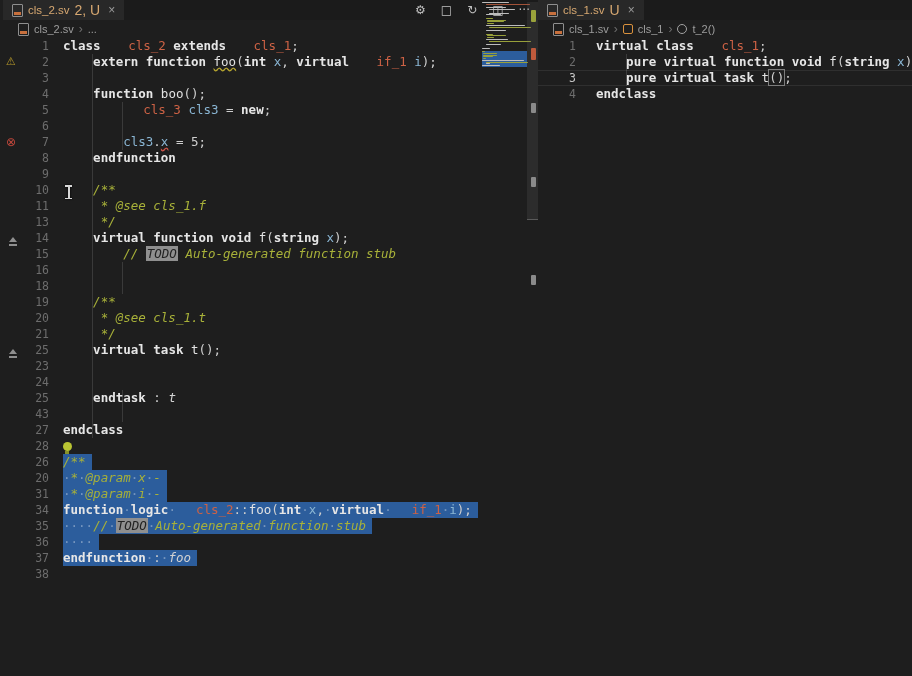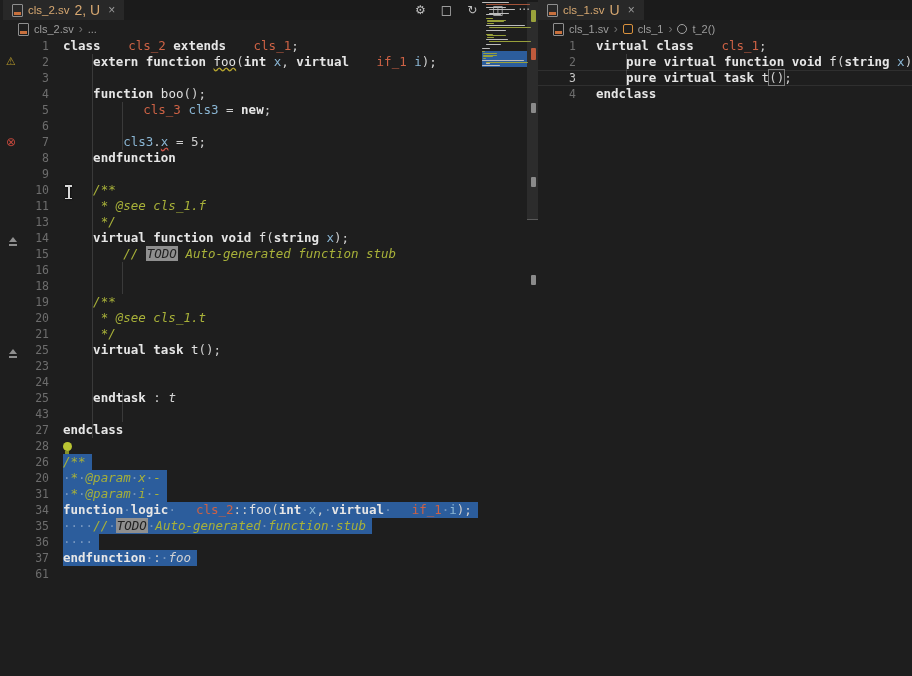--- a/index.html
+++ b/index.html
@@ -134,21 +134,21 @@
         <div class="line"><span class="ln">43</span><span class="lc"></span></div>
         <div class="line"><span class="ln">27</span><span class="lc"><span class="k">endclass</span></span></div>
         <div class="line"><span class="ln">28</span><span class="lc"><span class="bulb"></span></span></div>
         <div class="line"><span class="ln">26</span><span class="lc sel"><span class="c">/**</span></span></div>
         <div class="line"><span class="ln">20</span><span class="lc sel"><span class="p"><span class="ws">·</span></span><span class="c">*<span class="ws">·</span>@param<span class="ws">·</span>x<span class="ws">·</span>-</span></span></div>
         <div class="line"><span class="ln">31</span><span class="lc sel"><span class="p"><span class="ws">·</span></span><span class="c">*<span class="ws">·</span>@param<span class="ws">·</span>i<span class="ws">·</span>-</span></span></div>
         <div class="line"><span class="ln">34</span><span class="lc sel"><span class="k">function</span><span class="p"><span class="ws">·</span></span><span class="k">logic</span><span class="p"><span class="ws">·</span></span><span class="t">cls_2</span><span class="p">::</span><span class="f">foo</span><span class="p">(</span><span class="k">int</span><span class="p"><span class="ws">·</span></span><span class="v">x</span><span class="p">,<span class="ws">·</span></span><span class="k">virtual</span><span class="p"><span class="ws">·</span></span><span class="t">if_1</span><span class="p"><span class="ws">·</span></span><span class="v">i</span><span class="p">);</span></span></div>
         <div class="line"><span class="ln">35</span><span class="lc sel"><span class="p"><span class="ws">·</span><span class="ws">·</span><span class="ws">·</span><span class="ws">·</span></span><span class="c">//<span class="ws">·</span></span><span class="d">TODO</span><span class="c"><span class="ws">·</span>Auto-generated<span class="ws">·</span>function<span class="ws">·</span>stub</span></span></div>
         <div class="line"><span class="ln">36</span><span class="lc sel"><span class="p"><span class="ws">·</span><span class="ws">·</span><span class="ws">·</span><span class="ws">·</span></span></span></div>
         <div class="line"><span class="ln">37</span><span class="lc sel"><span class="k">endfunction</span><span class="p"><span class="ws">·</span>:<span class="ws">·</span></span><span class="i">foo</span></span></div>
-        <div class="line"><span class="ln">61</span><span class="lc"></span></div>
+        <div class="line"><span class="ln">38</span><span class="lc"></span></div>
       </div>
     <div class="ibeam">
         <i class="v"></i>
         <i class="h top"></i>
         <i class="h bot"></i>
       </div>
   </div>
   <div id="minimap">
       <div class="mm-sel" style="top: 49px; height: 15.75px;"></div>
       <div class="mm-row" style="top: 0px; left: 0px; width: 27.3px; background: rgb(189, 189, 189);"></div>

